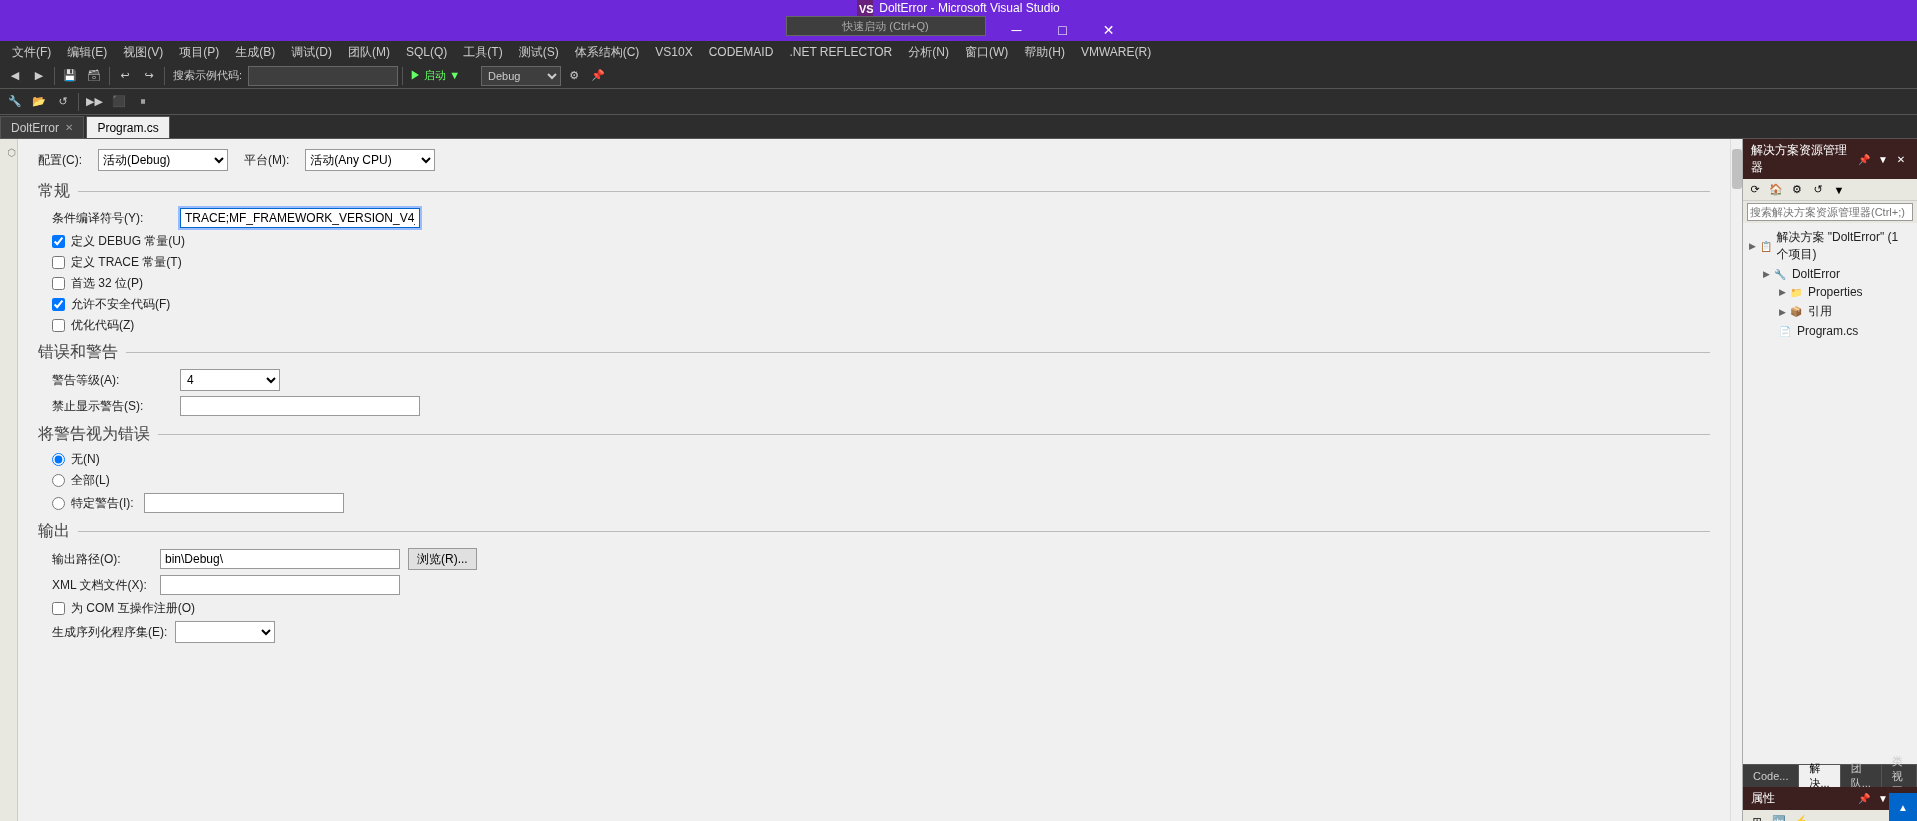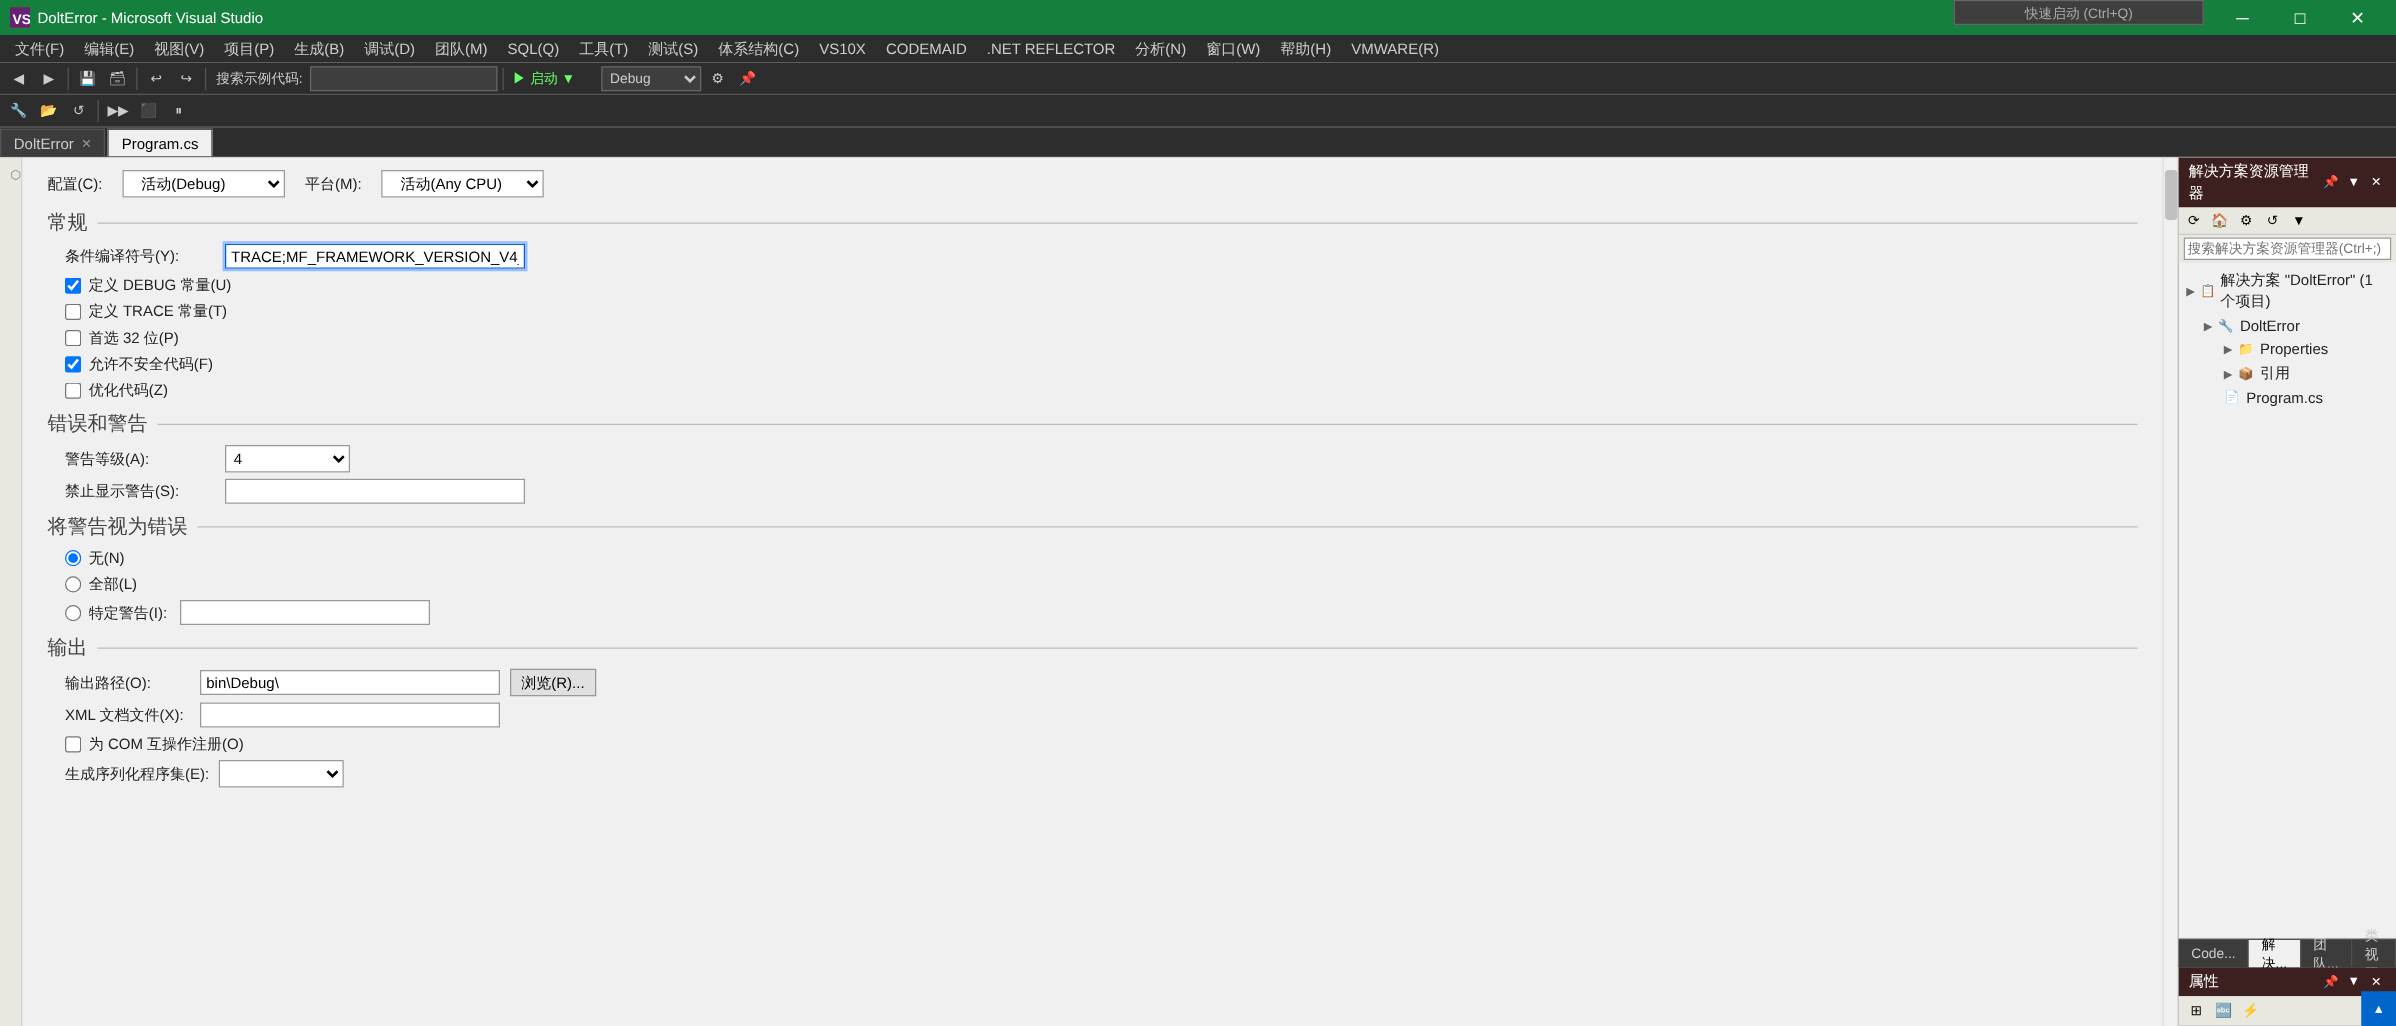--- a/index.html
+++ b/index.html
@@ -1,26 +1,27 @@
 <!DOCTYPE html>
 <html><head>
   <meta charset="utf-8">
   <style>
     * { box-sizing: border-box; margin: 0; padding: 0; }
     body { font-family: "Microsoft YaHei", "SimSun", sans-serif; font-size: 12px; background: #f0f0f0; overflow: hidden; }
 
     
     .title-bar {
-      background: #15803d;
+      background: #6d28d9;
       color: #fff;
-      height: 28px;
+      height: 41px;
       display: flex;
       align-items: center;
       padding: 0 8px;
       justify-content: space-between;
+      flex-direction: column;
     }
     .title-bar-left { display: flex; align-items: center; gap: 6px; }
     .title-bar-icon { width: 16px; height: 16px; background: #c00; display: inline-block; }
     .title-bar-title { font-size: 12px; color: #fff; }
     .title-bar-controls { display: flex; gap: 0; }
     .title-bar-btn {
       width: 46px; height: 28px;
       background: transparent; border: none; color: #fff;
       font-size: 14px; cursor: pointer; display: flex; align-items: center; justify-content: center;
     }
@@ -129,21 +130,21 @@
       padding: 10px 20px;
     }
 
     
     .config-row {
       display: flex; align-items: center; gap: 16px; margin-bottom: 10px;
     }
     .config-label { font-size: 12px; color: #222; }
     .config-select {
       height: 22px; border: 1px solid #999; background: #fff;
-      font-size: 12px; padding: 0 10px; min-width: 130px;
+      font-size: 12px; padding: 0 0; min-width: 130px;
     }
 
     
     .section-header {
       display: flex; align-items: center; margin: 8px 0 6px 0;
       font-size: 16px; color: #444;
     }
     .section-header::after {
       content: '';
       flex: 1; height: 1px; background: #bbb; margin-left: 8px;

